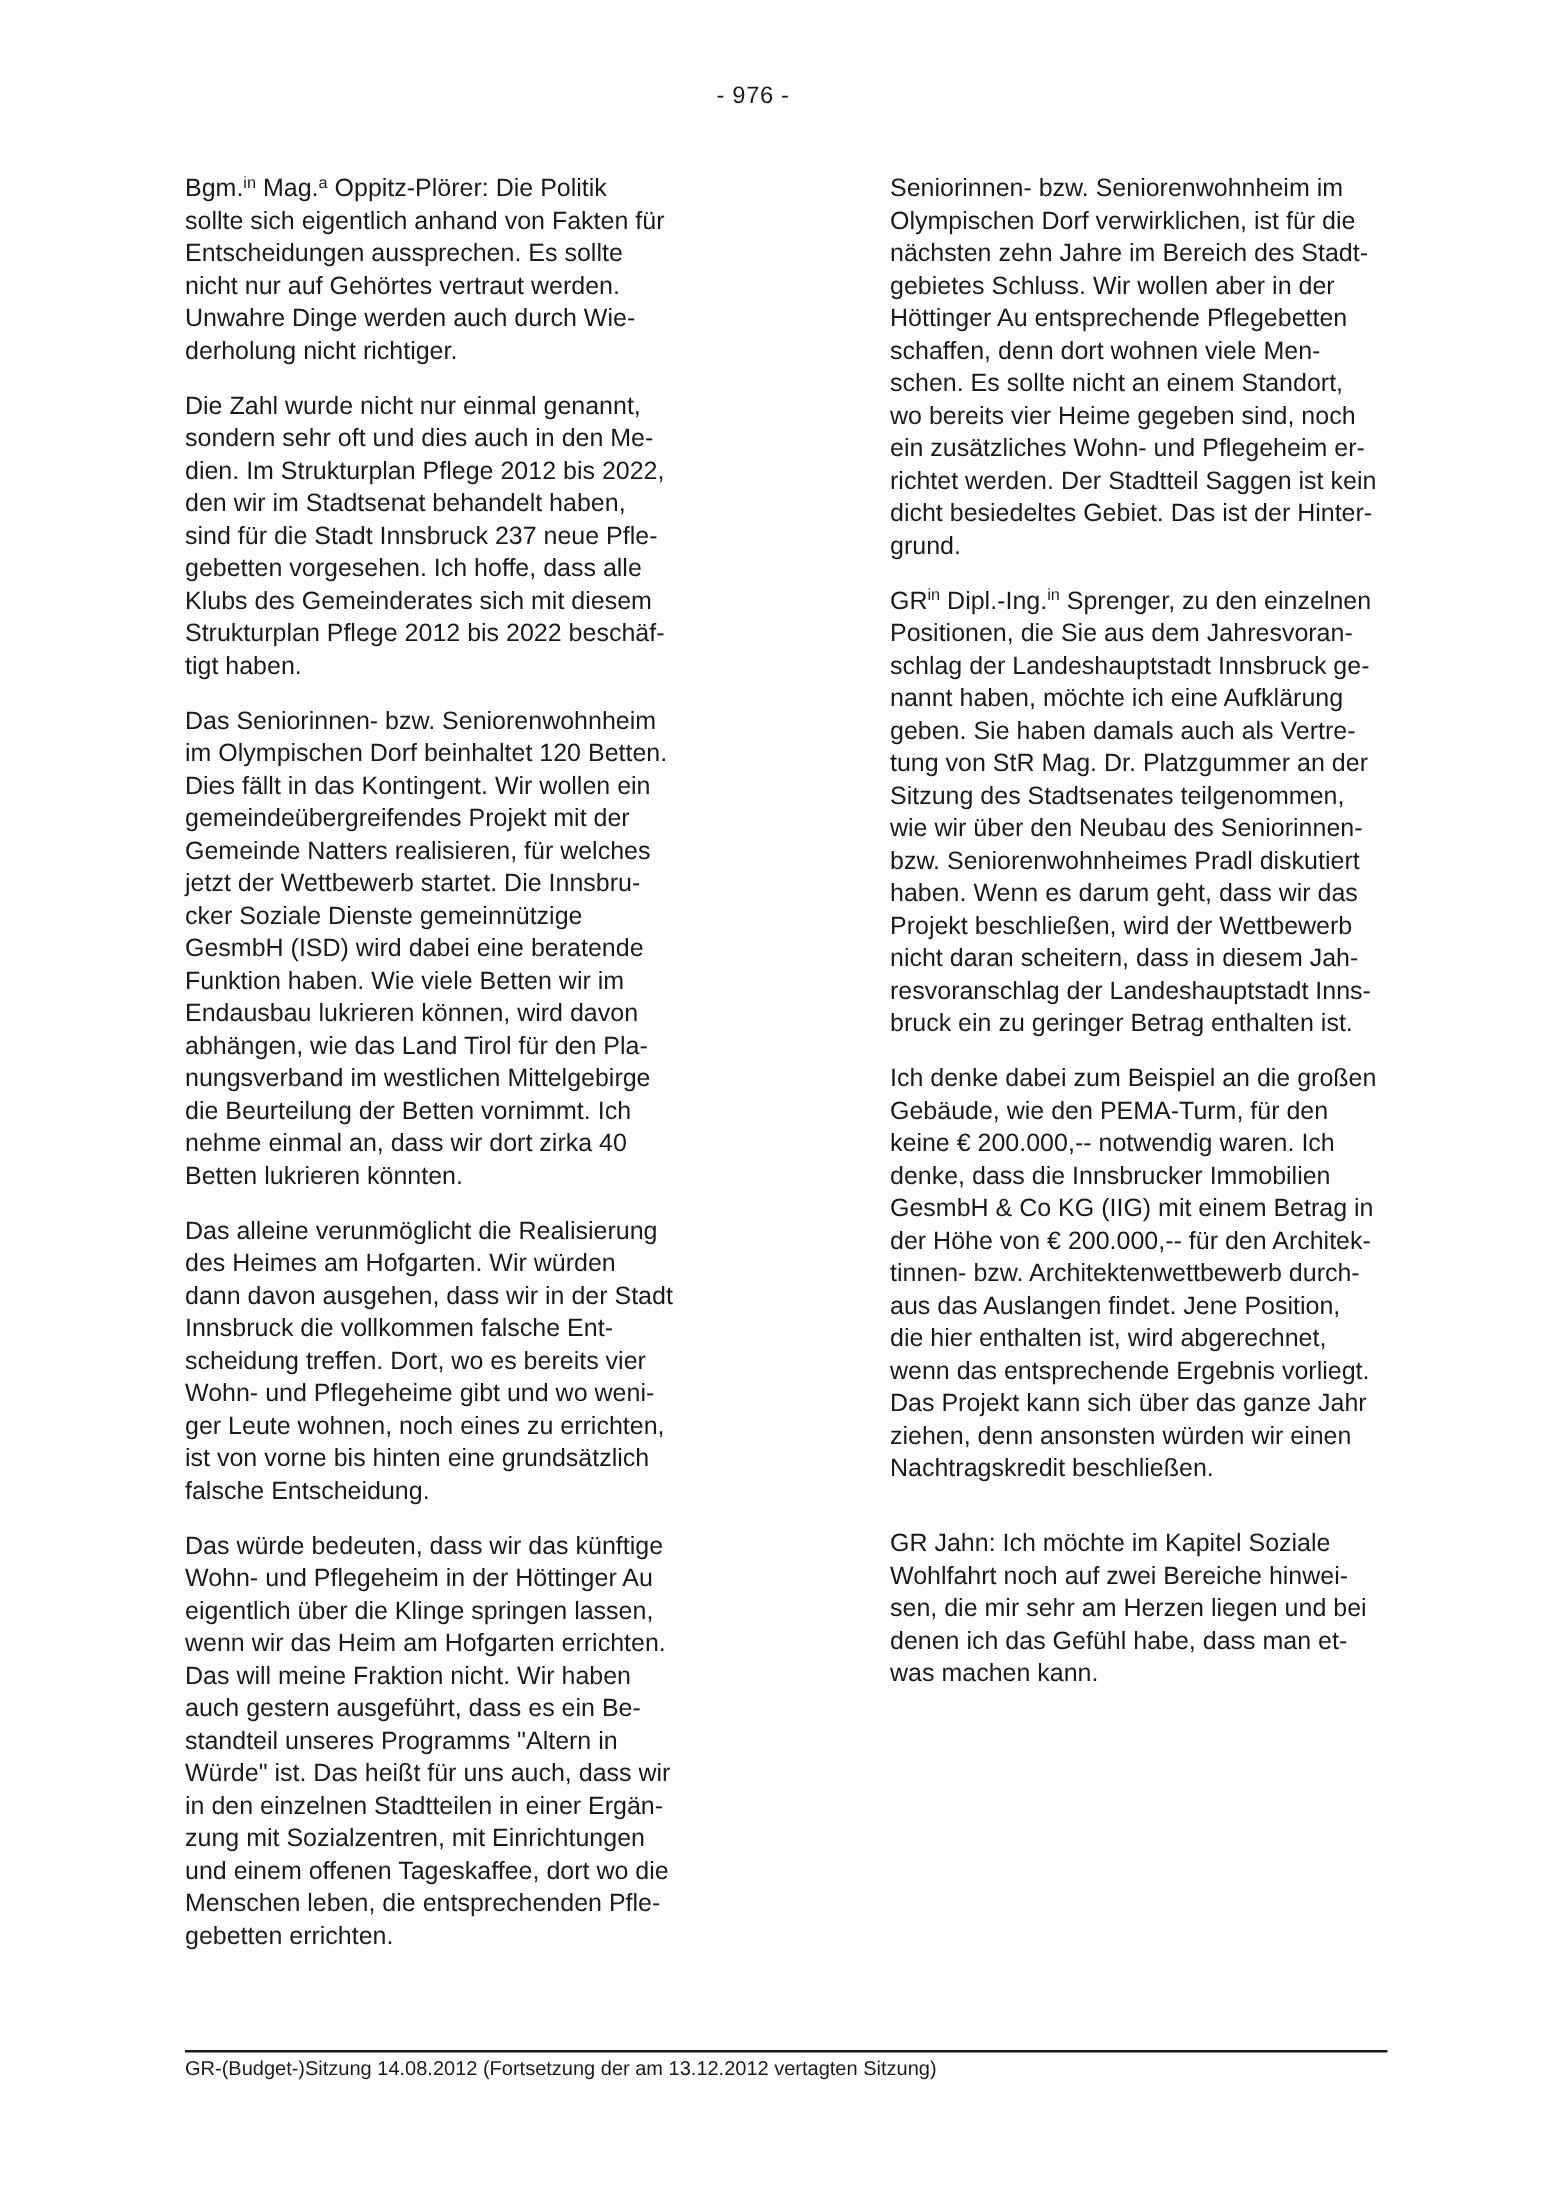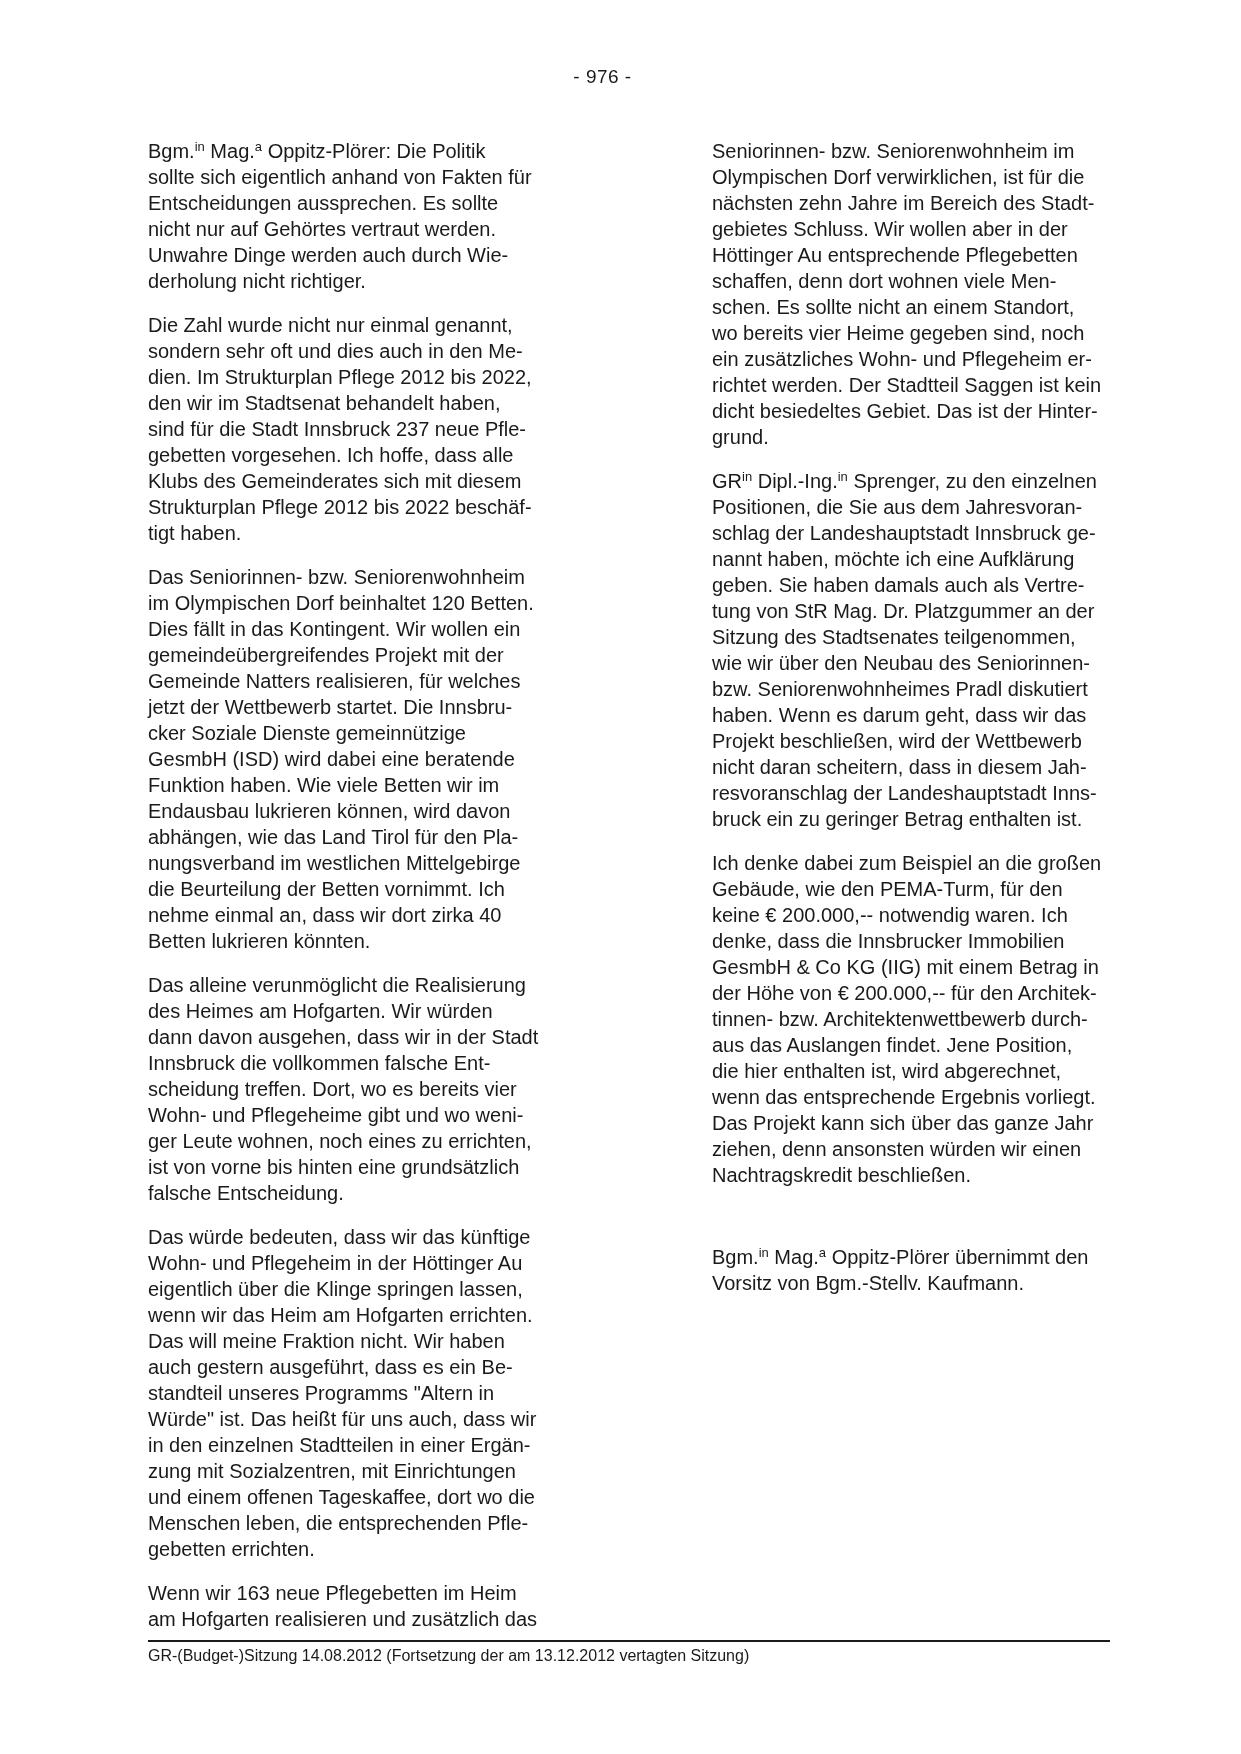--- a/index.html
+++ b/index.html
@@ -57,26 +57,25 @@
 <body>
 
 <div class="page-number">- 976 -</div>
 
 <div class="column column-left">
     <p class="para">Bgm.<sup>in</sup> Mag.<sup>a</sup> Oppitz-Plörer: Die Politik<br>sollte sich eigentlich anhand von Fakten für<br>Entscheidungen aussprechen. Es sollte<br>nicht nur auf Gehörtes vertraut werden.<br>Unwahre Dinge werden auch durch Wie-<br>derholung nicht richtiger.</p>
     <p class="para">Die Zahl wurde nicht nur einmal genannt,<br>sondern sehr oft und dies auch in den Me-<br>dien. Im Strukturplan Pflege 2012 bis 2022,<br>den wir im Stadtsenat behandelt haben,<br>sind für die Stadt Innsbruck 237 neue Pfle-<br>gebetten vorgesehen. Ich hoffe, dass alle<br>Klubs des Gemeinderates sich mit diesem<br>Strukturplan Pflege 2012 bis 2022 beschäf-<br>tigt haben.</p>
     <p class="para">Das Seniorinnen- bzw. Seniorenwohnheim<br>im Olympischen Dorf beinhaltet 120 Betten.<br>Dies fällt in das Kontingent. Wir wollen ein<br>gemeindeübergreifendes Projekt mit der<br>Gemeinde Natters realisieren, für welches<br>jetzt der Wettbewerb startet. Die Innsbru-<br>cker Soziale Dienste gemeinnützige<br>GesmbH (ISD) wird dabei eine beratende<br>Funktion haben. Wie viele Betten wir im<br>Endausbau lukrieren können, wird davon<br>abhängen, wie das Land Tirol für den Pla-<br>nungsverband im westlichen Mittelgebirge<br>die Beurteilung der Betten vornimmt. Ich<br>nehme einmal an, dass wir dort zirka 40<br>Betten lukrieren könnten.</p>
     <p class="para">Das alleine verunmöglicht die Realisierung<br>des Heimes am Hofgarten. Wir würden<br>dann davon ausgehen, dass wir in der Stadt<br>Innsbruck die vollkommen falsche Ent-<br>scheidung treffen. Dort, wo es bereits vier<br>Wohn- und Pflegeheime gibt und wo weni-<br>ger Leute wohnen, noch eines zu errichten,<br>ist von vorne bis hinten eine grundsätzlich<br>falsche Entscheidung.</p>
     <p class="para">Das würde bedeuten, dass wir das künftige<br>Wohn- und Pflegeheim in der Höttinger Au<br>eigentlich über die Klinge springen lassen,<br>wenn wir das Heim am Hofgarten errichten.<br>Das will meine Fraktion nicht. Wir haben<br>auch gestern ausgeführt, dass es ein Be-<br>standteil unseres Programms "Altern in<br>Würde" ist. Das heißt für uns auch, dass wir<br>in den einzelnen Stadtteilen in einer Ergän-<br>zung mit Sozialzentren, mit Einrichtungen<br>und einem offenen Tageskaffee, dort wo die<br>Menschen leben, die entsprechenden Pfle-<br>gebetten errichten.</p>
-    <p class="para">Wenn wir 163 neue Pflegebetten im Heim<br>am Hofgarten realisieren und zusätzlich das</p>
   </div>
 
 <div class="column column-right">
     <p class="para">Seniorinnen- bzw. Seniorenwohnheim im<br>Olympischen Dorf verwirklichen, ist für die<br>nächsten zehn Jahre im Bereich des Stadt-<br>gebietes Schluss. Wir wollen aber in der<br>Höttinger Au entsprechende Pflegebetten<br>schaffen, denn dort wohnen viele Men-<br>schen. Es sollte nicht an einem Standort,<br>wo bereits vier Heime gegeben sind, noch<br>ein zusätzliches Wohn- und Pflegeheim er-<br>richtet werden. Der Stadtteil Saggen ist kein<br>dicht besiedeltes Gebiet. Das ist der Hinter-<br>grund.</p>
     <p class="para">GR<sup>in</sup> Dipl.-Ing.<sup>in</sup> Sprenger, zu den einzelnen<br>Positionen, die Sie aus dem Jahresvoran-<br>schlag der Landeshauptstadt Innsbruck ge-<br>nannt haben, möchte ich eine Aufklärung<br>geben. Sie haben damals auch als Vertre-<br>tung von StR Mag. Dr. Platzgummer an der<br>Sitzung des Stadtsenates teilgenommen,<br>wie wir über den Neubau des Seniorinnen-<br>bzw. Seniorenwohnheimes Pradl diskutiert<br>haben. Wenn es darum geht, dass wir das<br>Projekt beschließen, wird der Wettbewerb<br>nicht daran scheitern, dass in diesem Jah-<br>resvoranschlag der Landeshauptstadt Inns-<br>bruck ein zu geringer Betrag enthalten ist.</p>
     <p class="para">Ich denke dabei zum Beispiel an die großen<br>Gebäude, wie den PEMA-Turm, für den<br>keine € 200.000,-- notwendig waren. Ich<br>denke, dass die Innsbrucker Immobilien<br>GesmbH &amp; Co KG (IIG) mit einem Betrag in<br>der Höhe von € 200.000,-- für den Architek-<br>tinnen- bzw. Architektenwettbewerb durch-<br>aus das Auslangen findet. Jene Position,<br>die hier enthalten ist, wird abgerechnet,<br>wenn das entsprechende Ergebnis vorliegt.<br>Das Projekt kann sich über das ganze Jahr<br>ziehen, denn ansonsten würden wir einen<br>Nachtragskredit beschließen.</p>
-    <p class="para gap-large">Bgm.<sup>in</sup> Mag.<sup>a</sup> Oppitz-Plörer übernimmt den<br>Vorsitz von Bgm.-Stellv. Kaufmann.</p>
+    <p class="para gap-small">GR Jahn: Ich möchte im Kapitel Soziale<br>Wohlfahrt noch auf zwei Bereiche hinwei-<br>sen, die mir sehr am Herzen liegen und bei<br>denen ich das Gefühl habe, dass man et-<br>was machen kann.</p>
   </div>
 
 <div class="footer">
   <div class="footer-rule"></div>
   <div class="footer-text">GR-(Budget-)Sitzung 14.08.2012 (Fortsetzung der am 13.12.2012 vertagten Sitzung)</div>
 </div>
 
 </body></html>

